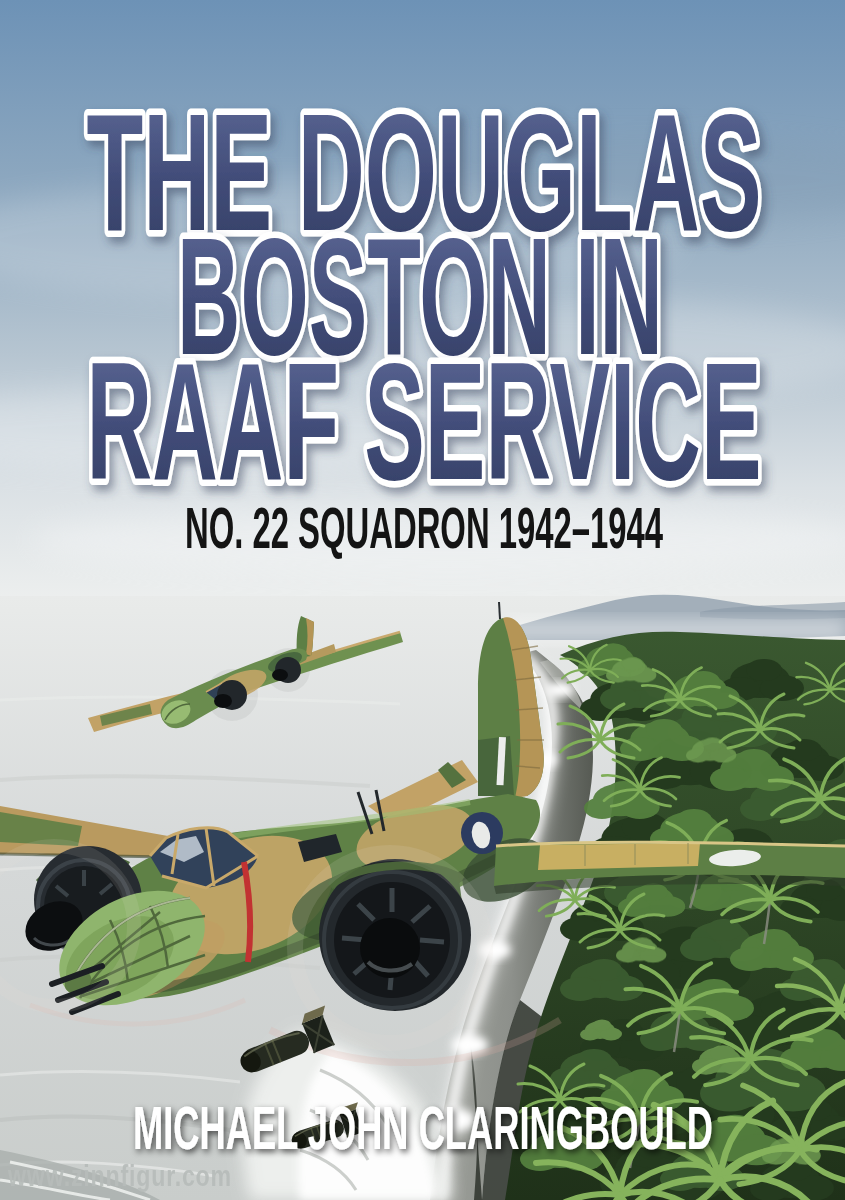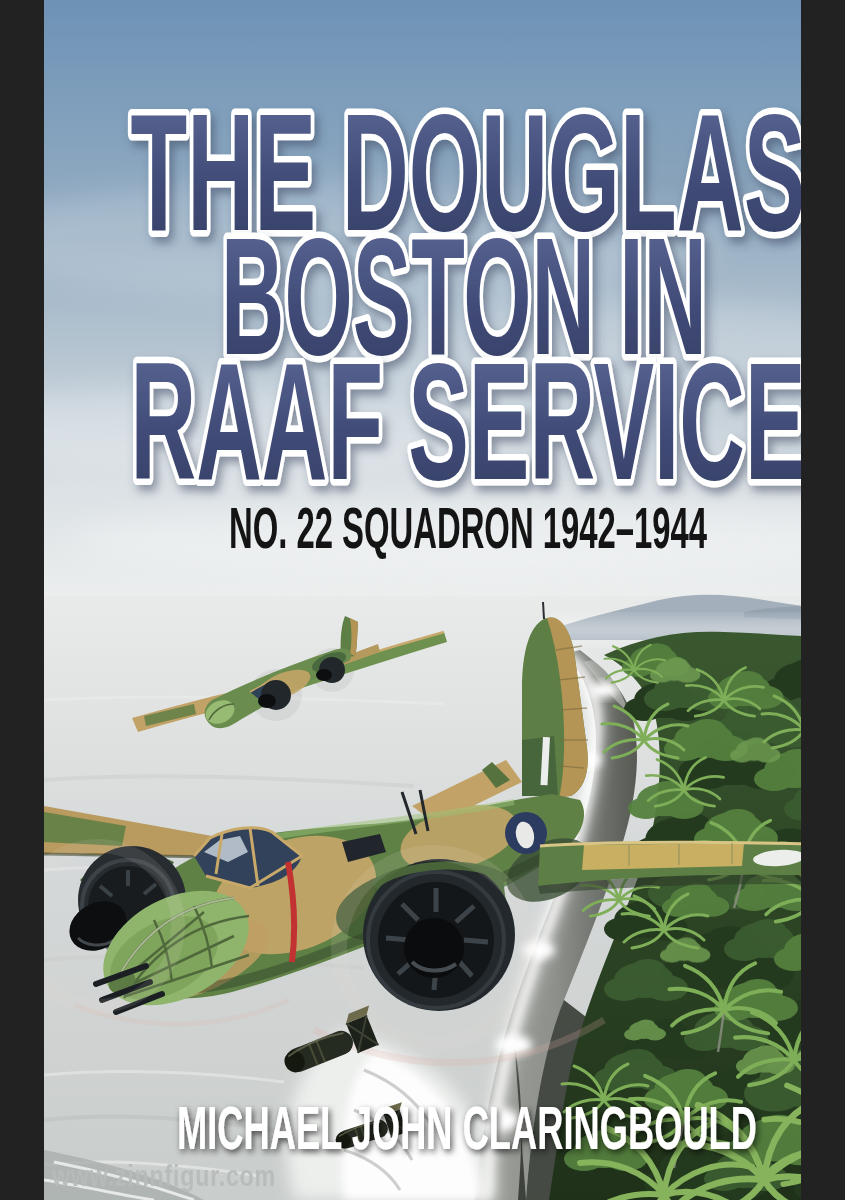--- a/index.html
+++ b/index.html
@@ -1,18 +1,18 @@
 <!DOCTYPE html>
 <html><head>
 <meta charset="utf-8">
 <style>
   html,body{margin:0;padding:0;background:#222;}
   .cover{
     position:relative;
-    width:757px;height:1200px;
+    width:845px;height:1200px;
     margin:0 auto;
     overflow:hidden;
     font-family:"Liberation Sans",sans-serif;
   }
   .cover svg{position:absolute;inset:0;display:block;}
   text{font-family:"Liberation Sans",sans-serif;font-weight:bold;}
 </style>
 </head>
 <body>
 

